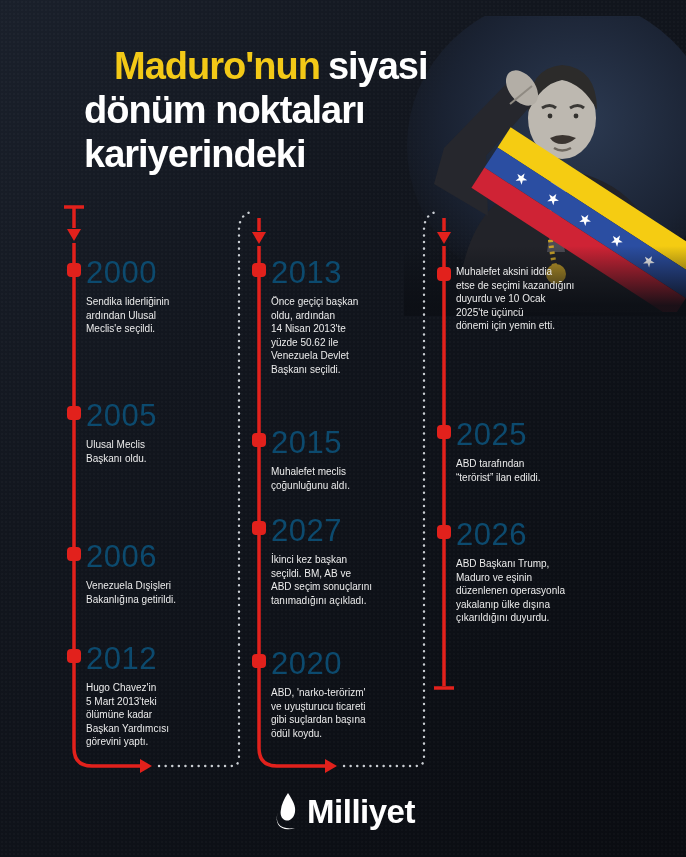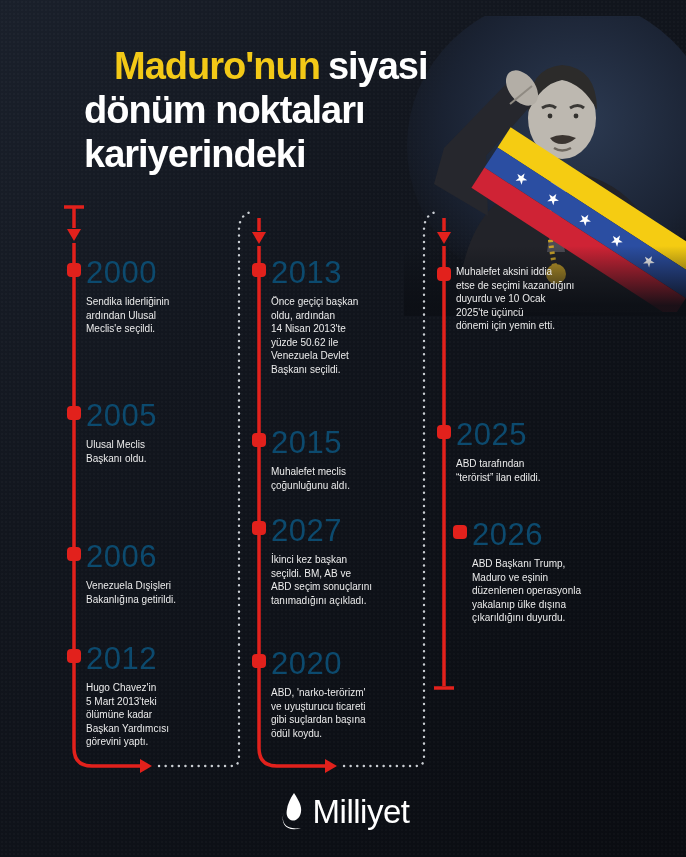--- a/index.html
+++ b/index.html
@@ -38,21 +38,21 @@
     font-size:31px;font-weight:normal;color:#0c4a6e;letter-spacing:.5px;line-height:1.1;
   }
   .entry .etext{
     margin-top:5px;font-size:10px;line-height:1.36;color:#ebebeb;white-space:pre-line;
   }
   
   .footer{
     position:absolute;left:0;top:792px;width:686px;z-index:6;
     display:flex;align-items:center;justify-content:center;gap:6px;
   }
-  .brand{font-size:33px;font-weight:normal;color:#ffffff;letter-spacing:-0.5px;}
+  .brand{font-size:33px;font-weight:bold;color:#ffffff;letter-spacing:-0.5px;}
 </style>
 </head>
 <body>
 
 <div class="noise"></div>
 
 <div class="title">
   <div><span class="hl">Maduro'nun</span><span class="rest">siyasi</span></div>
   <div>dönüm noktaları</div>
   <div>kariyerindeki</div>
@@ -204,21 +204,21 @@
 duyurdu ve 10 Ocak
 2025'te üçüncü
 dönemi için yemin etti.</div>
 </div>
 <div class="entry" style="left:456px;top:418px">
   <span class="dot"></span>
   <div class="year">2025</div>
   <div class="etext">ABD tarafından
 “terörist” ilan edildi.</div>
 </div>
-<div class="entry" style="left:472px;top:518px">
+<div class="entry" style="left:456px;top:518px">
   <span class="dot"></span>
   <div class="year">2026</div>
   <div class="etext">ABD Başkanı Trump,
 Maduro ve eşinin
 düzenlenen operasyonla
 yakalanıp ülke dışına
 çıkarıldığını duyurdu.</div>
 </div>
 
 <div class="footer">

